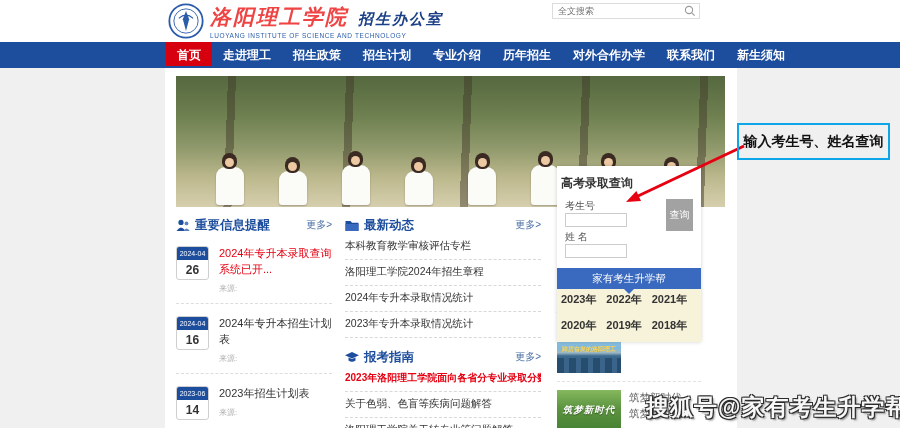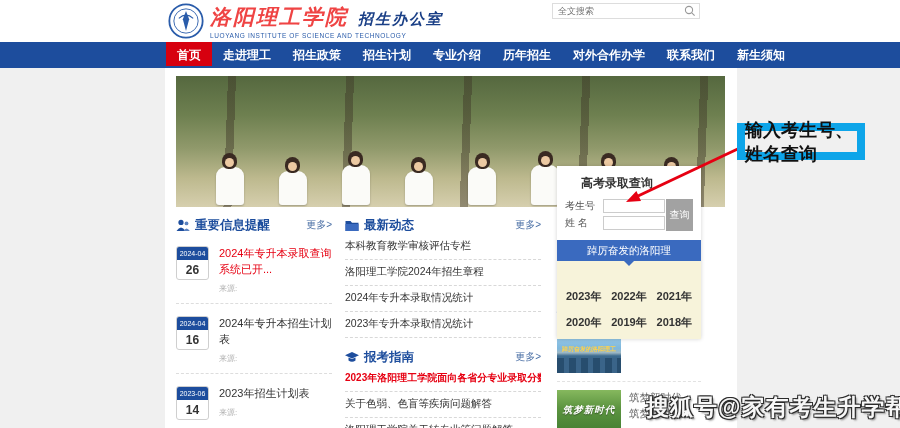--- a/index.html
+++ b/index.html
@@ -41,33 +41,33 @@
   .students { position:absolute; left:4%; right:4%; bottom:2px; height:70px; display:flex; justify-content:space-around; align-items:flex-end; }
   .student { display:flex; flex-direction:column; align-items:center; }
   .head { width:15px; height:16px; background:#3a2a22; border-radius:50% 50% 42% 42%; position:relative; }
   .head::after { content:""; position:absolute; left:3px; top:5px; width:9px; height:9px; background:#ecc9a2; border-radius:50%; }
   .torso { width:28px; height:38px; background:#fbfbf8; border-radius:9px 9px 3px 3px; margin-top:-2px; box-shadow:0 1px 2px rgba(0,0,0,0.25); }
   .student:nth-child(2n) .torso { height:34px; }
   .student:nth-child(3n) .torso { height:40px; }
 
   
   .query-panel { position:absolute; left:557px; top:166px; width:144px; background:#fff; box-shadow:0 0 4px rgba(0,0,0,0.18); z-index:5; }
-  .qp-title { padding:9px 24px 7px; font-size:12px; font-weight:bold; color:#333; }
+  .qp-title { padding:9px 4px 7px; font-size:12px; font-weight:bold; color:#333; }
   .qp-form { position:relative; padding:0 8px 7px; }
-  .qp-row { display:flex; align-items:flex-end; margin-bottom:3px; }
+  .qp-row { display:flex; align-items:flex-start; margin-bottom:3px;flex-direction:column; }
   .qp-label { font-size:10px; color:#555; width:38px; flex-shrink:0; }
   .qp-input { width:62px; height:14px; border:1px solid #ccc; font-size:10px; padding:0 2px; outline:none; }
   .qp-btn { position:absolute; right:8px; top:0; width:27px; height:32px; background:#a2a2a2; color:#fff; font-size:10px; border:none; cursor:pointer; line-height:12px; }
   .qp-history-bar { background:#3a6abf; color:#fff; text-align:center; font-size:10.5px; line-height:21px; position:relative; }
   .qp-history-bar::after { content:""; position:absolute; left:50%; top:100%; margin-left:-5px; border:5px solid transparent; border-top-color:#3a6abf; border-bottom:none; }
-  .qp-years { background:#f7f3da; display:grid; grid-template-columns:repeat(3,1fr); padding:28px 4px 9px; row-gap:11px; text-align:center; }
+  .qp-years { background:#f7f3da; display:grid; grid-template-columns:repeat(3,1fr); padding:3px 4px 9px; row-gap:11px; }
   .year-link { font-size:11px; font-weight:bold; color:#333; }
 
   
-  .callout { position:absolute; left:737px; top:123px; width:128px; height:37px; border:8px solid #0ea5e9; display:flex; align-items:center; justify-content:center; font-size:18px; font-weight:bold; color:#111; z-index:6; }
+  .callout { position:absolute; left:737px; top:123px; width:153px; height:37px; border:2px solid #0ea5e9; display:flex; align-items:center; justify-content:center; font-size:14px; font-weight:bold; color:#111; z-index:6; }
   .arrow-svg { position:absolute; left:612px; top:138px; width:140px; height:72px; z-index:6; }
 
   
   .sec-header { display:flex; align-items:center; height:18px; }
   .sec-icon { width:14px; height:13px; margin-right:5px; flex-shrink:0; }
   .sec-title { font-size:12.5px; font-weight:bold; color:#1d4d9d; white-space:nowrap; }
   .more-link { margin-left:auto; font-size:10px; color:#4a6fa5; white-space:nowrap; }
 
   
   .col-important { position:absolute; left:176px; top:216px; width:156px; z-index:4; }
@@ -193,21 +193,21 @@
     <div class="qp-row">
       <span class="qp-label">考生号</span>
       <input class="qp-input" style="">
     </div>
     <div class="qp-row">
       <span class="qp-label">姓 名</span>
       <input class="qp-input" style="">
     </div>
     <button class="qp-btn">查询</button>
   </div>
-  <div class="qp-history-bar">踔厉奋发的洛阳理</div>
+  <div class="qp-history-bar">家有考生升学帮</div>
   <div class="qp-years">
     <a class="year-link">2023年</a>
     <a class="year-link">2022年</a>
     <a class="year-link">2021年</a>
     <a class="year-link">2020年</a>
     <a class="year-link">2019年</a>
     <a class="year-link">2018年</a>
   </div>
 </div>
 

